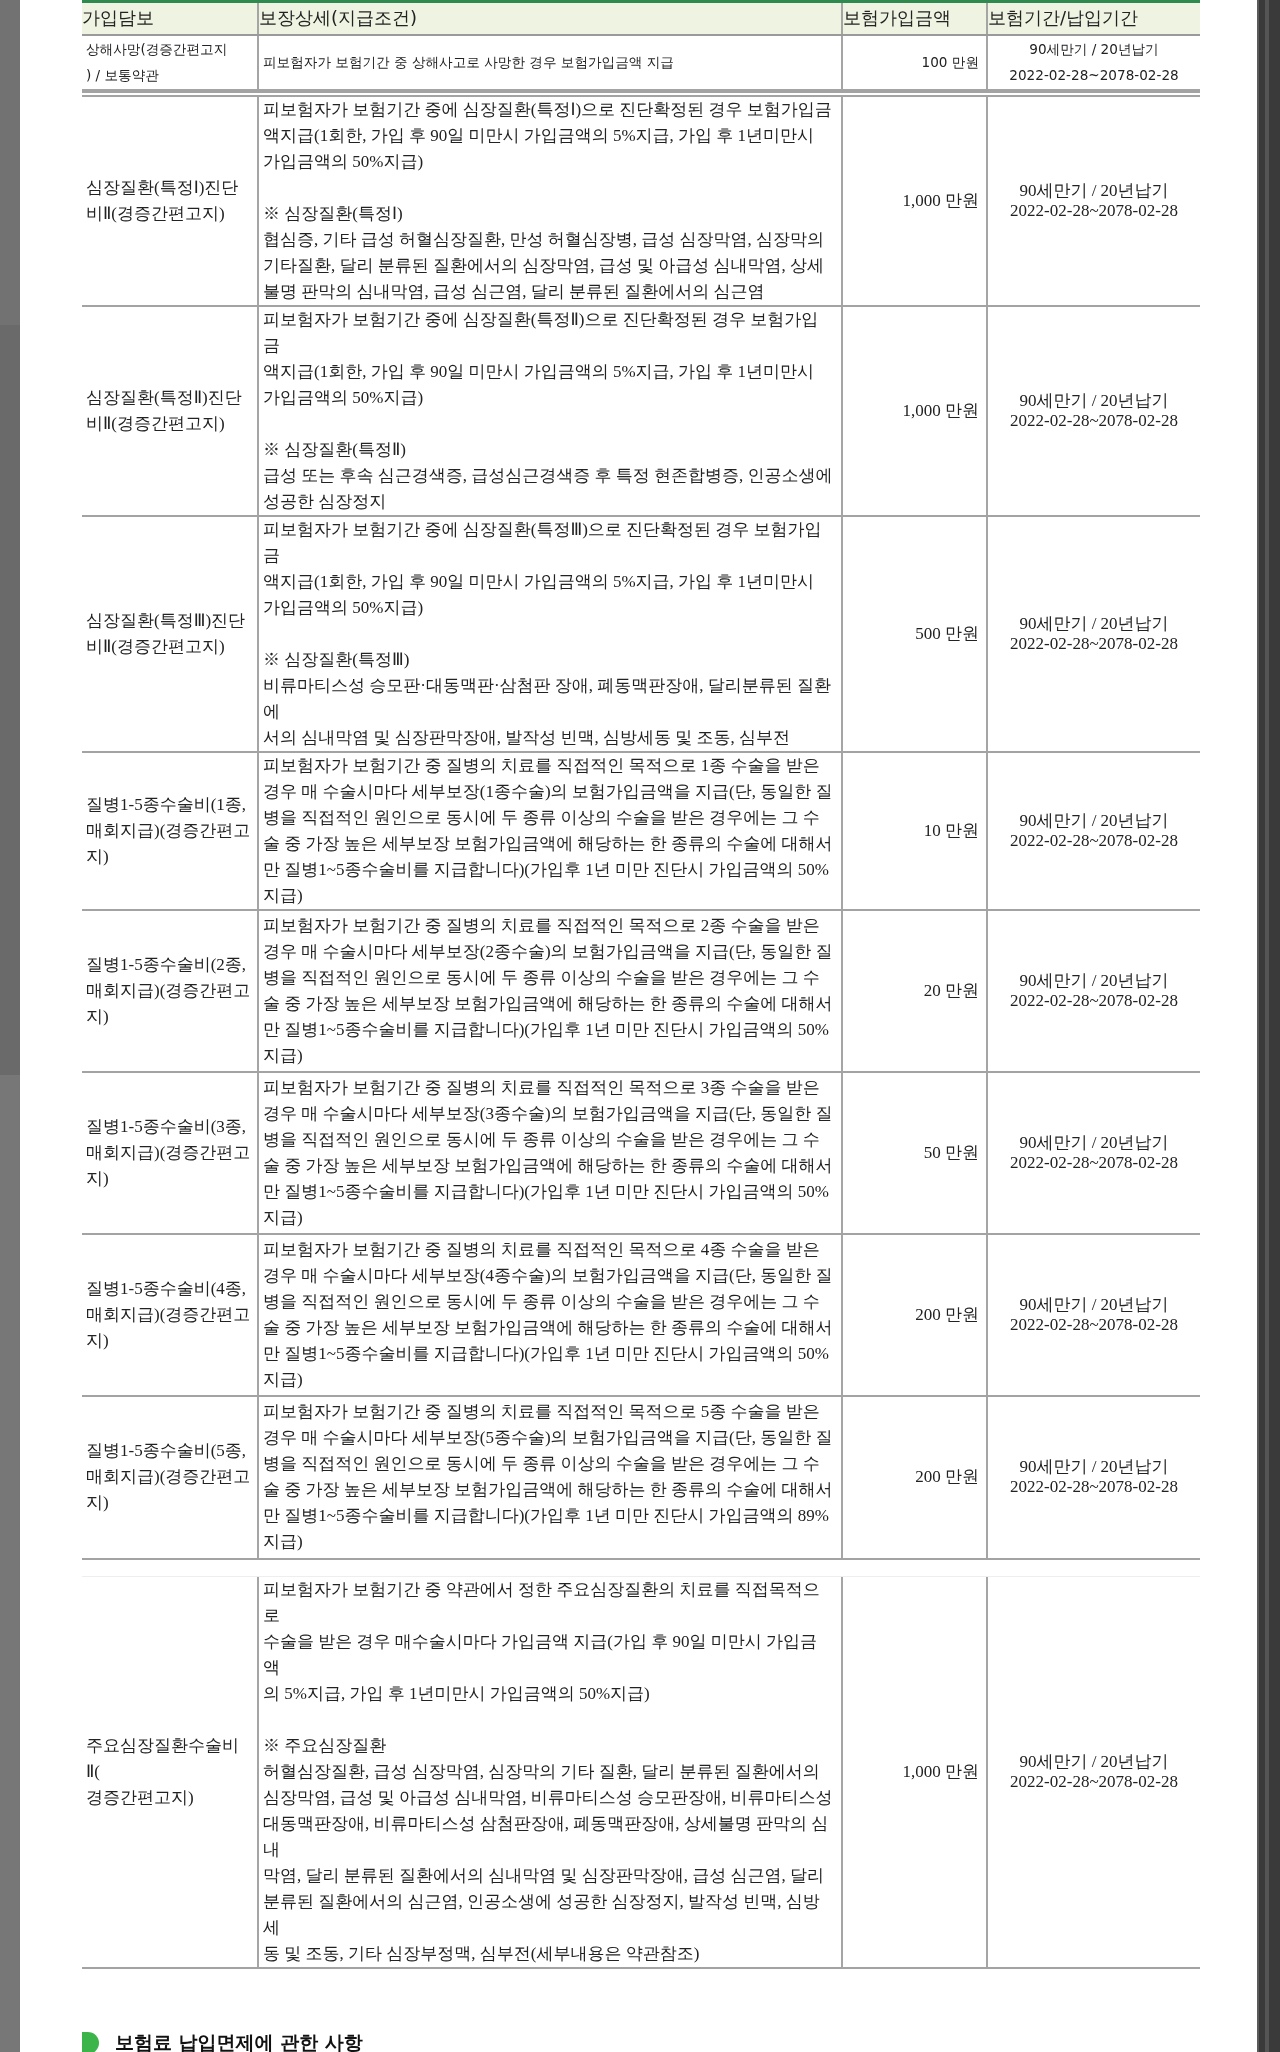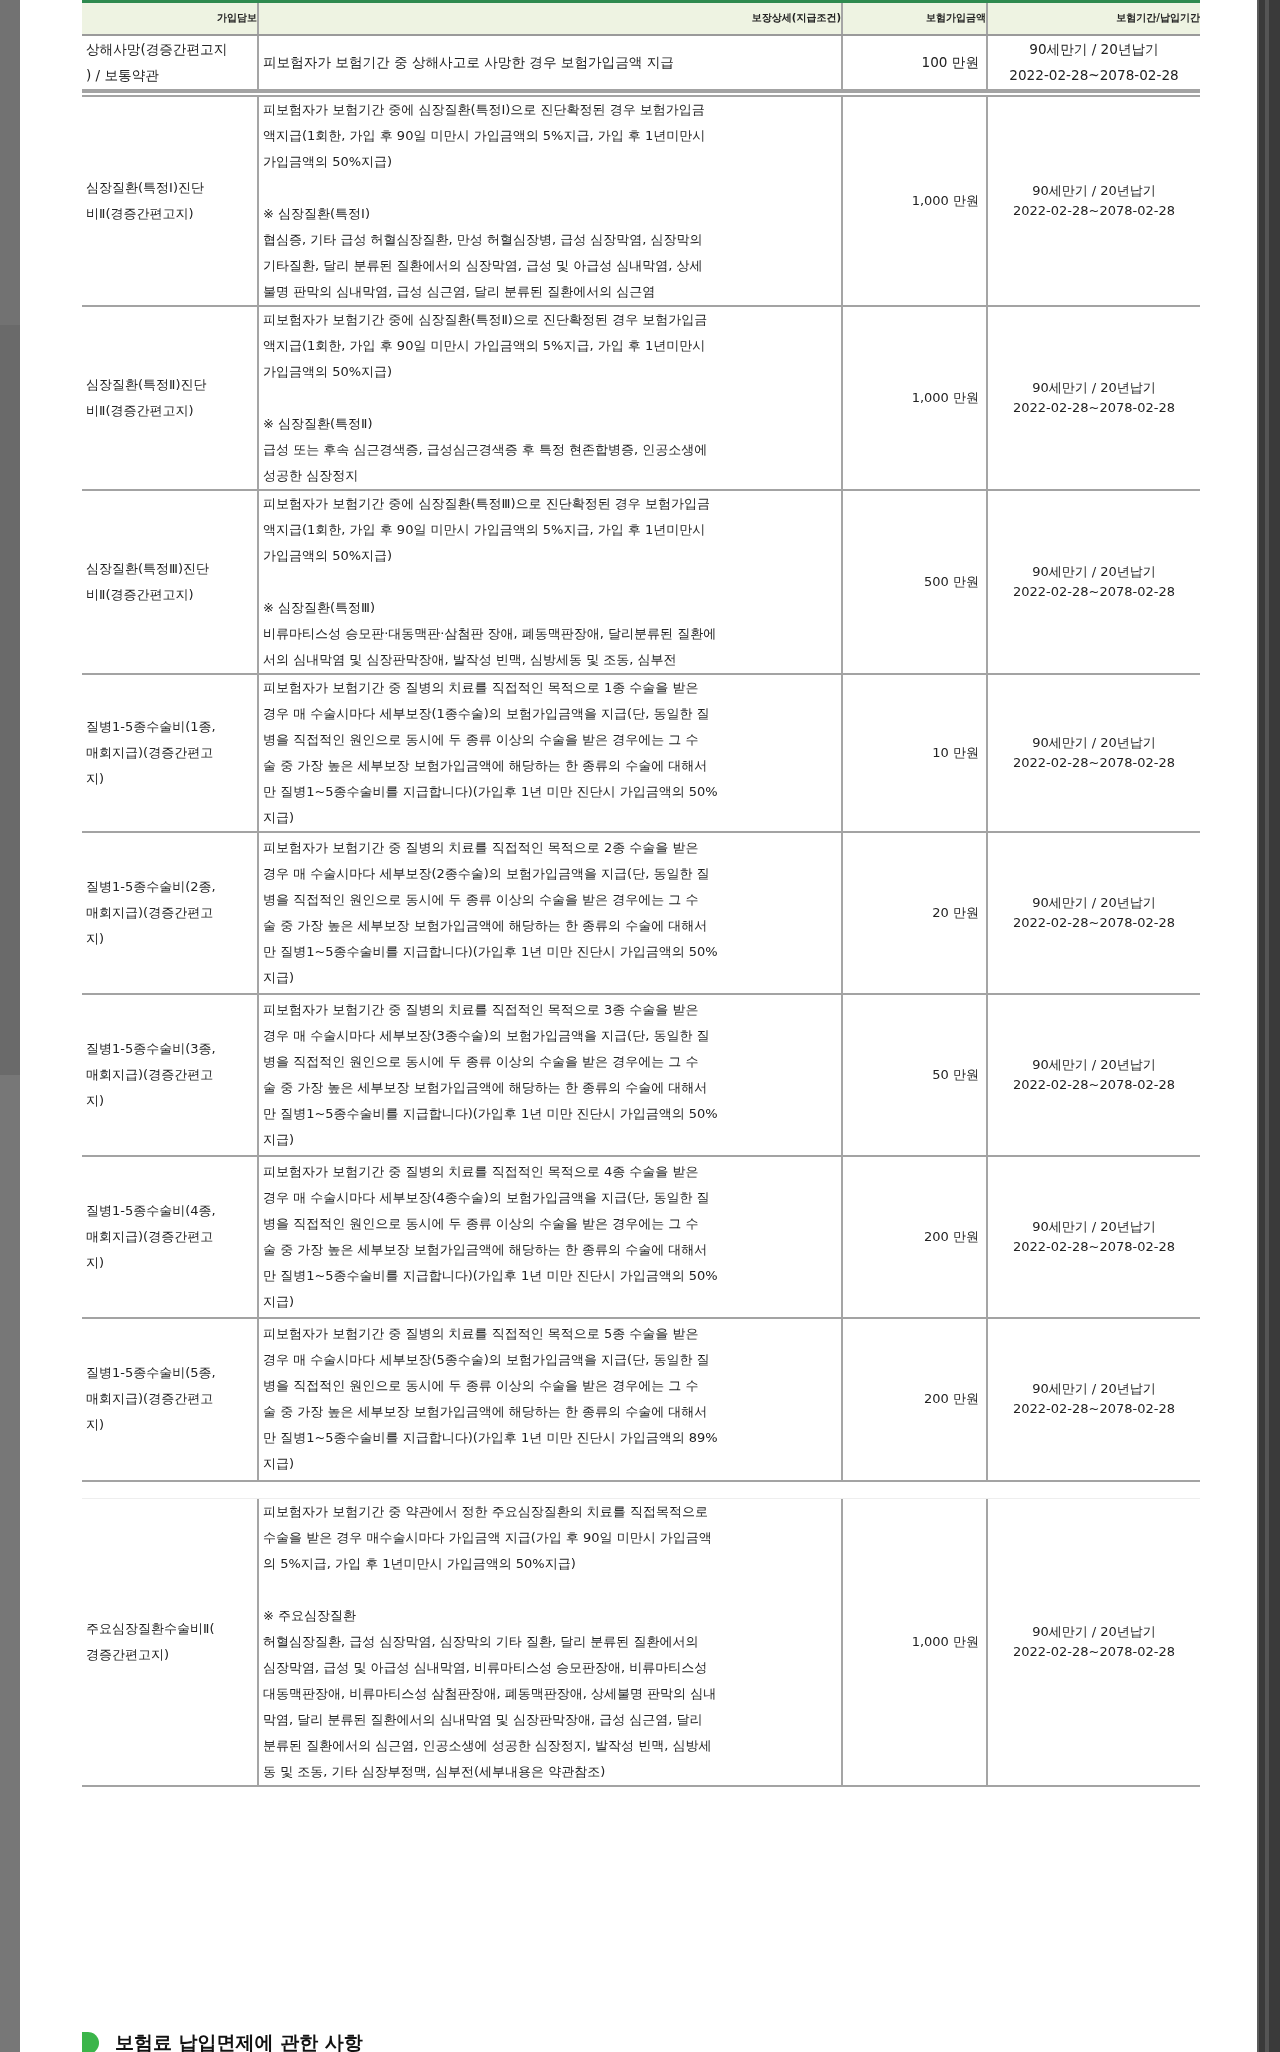--- a/index.html
+++ b/index.html
@@ -10,33 +10,33 @@
   .left-bar .seg { position: absolute; left: 0; width: 20px; }
   .right-bar { position: absolute; right: 0; top: 0; width: 23px; height: 2052px; background: #3a3a3a; border-left: 2px solid #5a5a5a; }
   .right-bar .inner { position: absolute; left: 6px; top: 0; width: 4px; height: 100%; background: #555; }
 
   .doc { position: absolute; left: 82px; top: 0; width: 1118px; }
 
   table { border-collapse: collapse; width: 1118px; table-layout: fixed; }
   col.c1 { width: 176px; } col.c2 { width: 584px; } col.c3 { width: 145px; } col.c4 { width: 213px; }
 
   thead th {
-    background: #eef3e2; height: 33px; font-size: 10px; font-weight: bold; color: #222;
+    background: #eef3e2; height: 33px; font-size: 18px; font-weight: normal; color: #222;
     border-top: 3px solid #2e8a4f; border-bottom: 2px solid #9a9a9a; border-left: 2px solid #a5a5a5;
-    text-align: right; vertical-align: middle;
+    text-align: left; vertical-align: middle;
   }
   thead th:first-child { border-left: none; }
 
   td { font-size: 13.6px; line-height: 26.5px; vertical-align: middle; border-bottom: 2px solid #a3a3a3; border-left: 2px solid #a5a5a5; padding: 0 3px; color: #222; }
   td:first-child { border-left: none; padding-left: 4px; padding-right: 4px; }
   td.desc { padding-left: 4px; padding-right: 8px; white-space: pre-line; border-radius: 20px; }
   td.amt { text-align: right; padding-right: 7px; white-space: nowrap; }
   td.period { text-align: center; white-space: pre-line; }
 
-  .t2 td { line-height: 26px; font-size: 13px; }
+  .t2 td { line-height: 26px; font-size: 17px; font-family: Liberation Serif, serif; }
   .t2 td.period { line-height: 20px; }
 
   .sep-double { height: 6px; border-top: 2px solid #a3a3a3; border-bottom: 2px solid #a3a3a3; }
   .sep-gap { height: 17px; border-bottom: 1px solid #eeeeee; }
 
   .section-heading { position: absolute; left: 82px; top: 2028px; height: 30px; display: flex; align-items: center; }
   .section-heading .bullet { width: 17px; height: 22px; background: #3bb54a; border-radius: 0 11px 11px 0; margin-right: 16px; }
   .section-heading .text { font-size: 19px; font-weight: bold; color: #111; }
 </style>
 </head>

